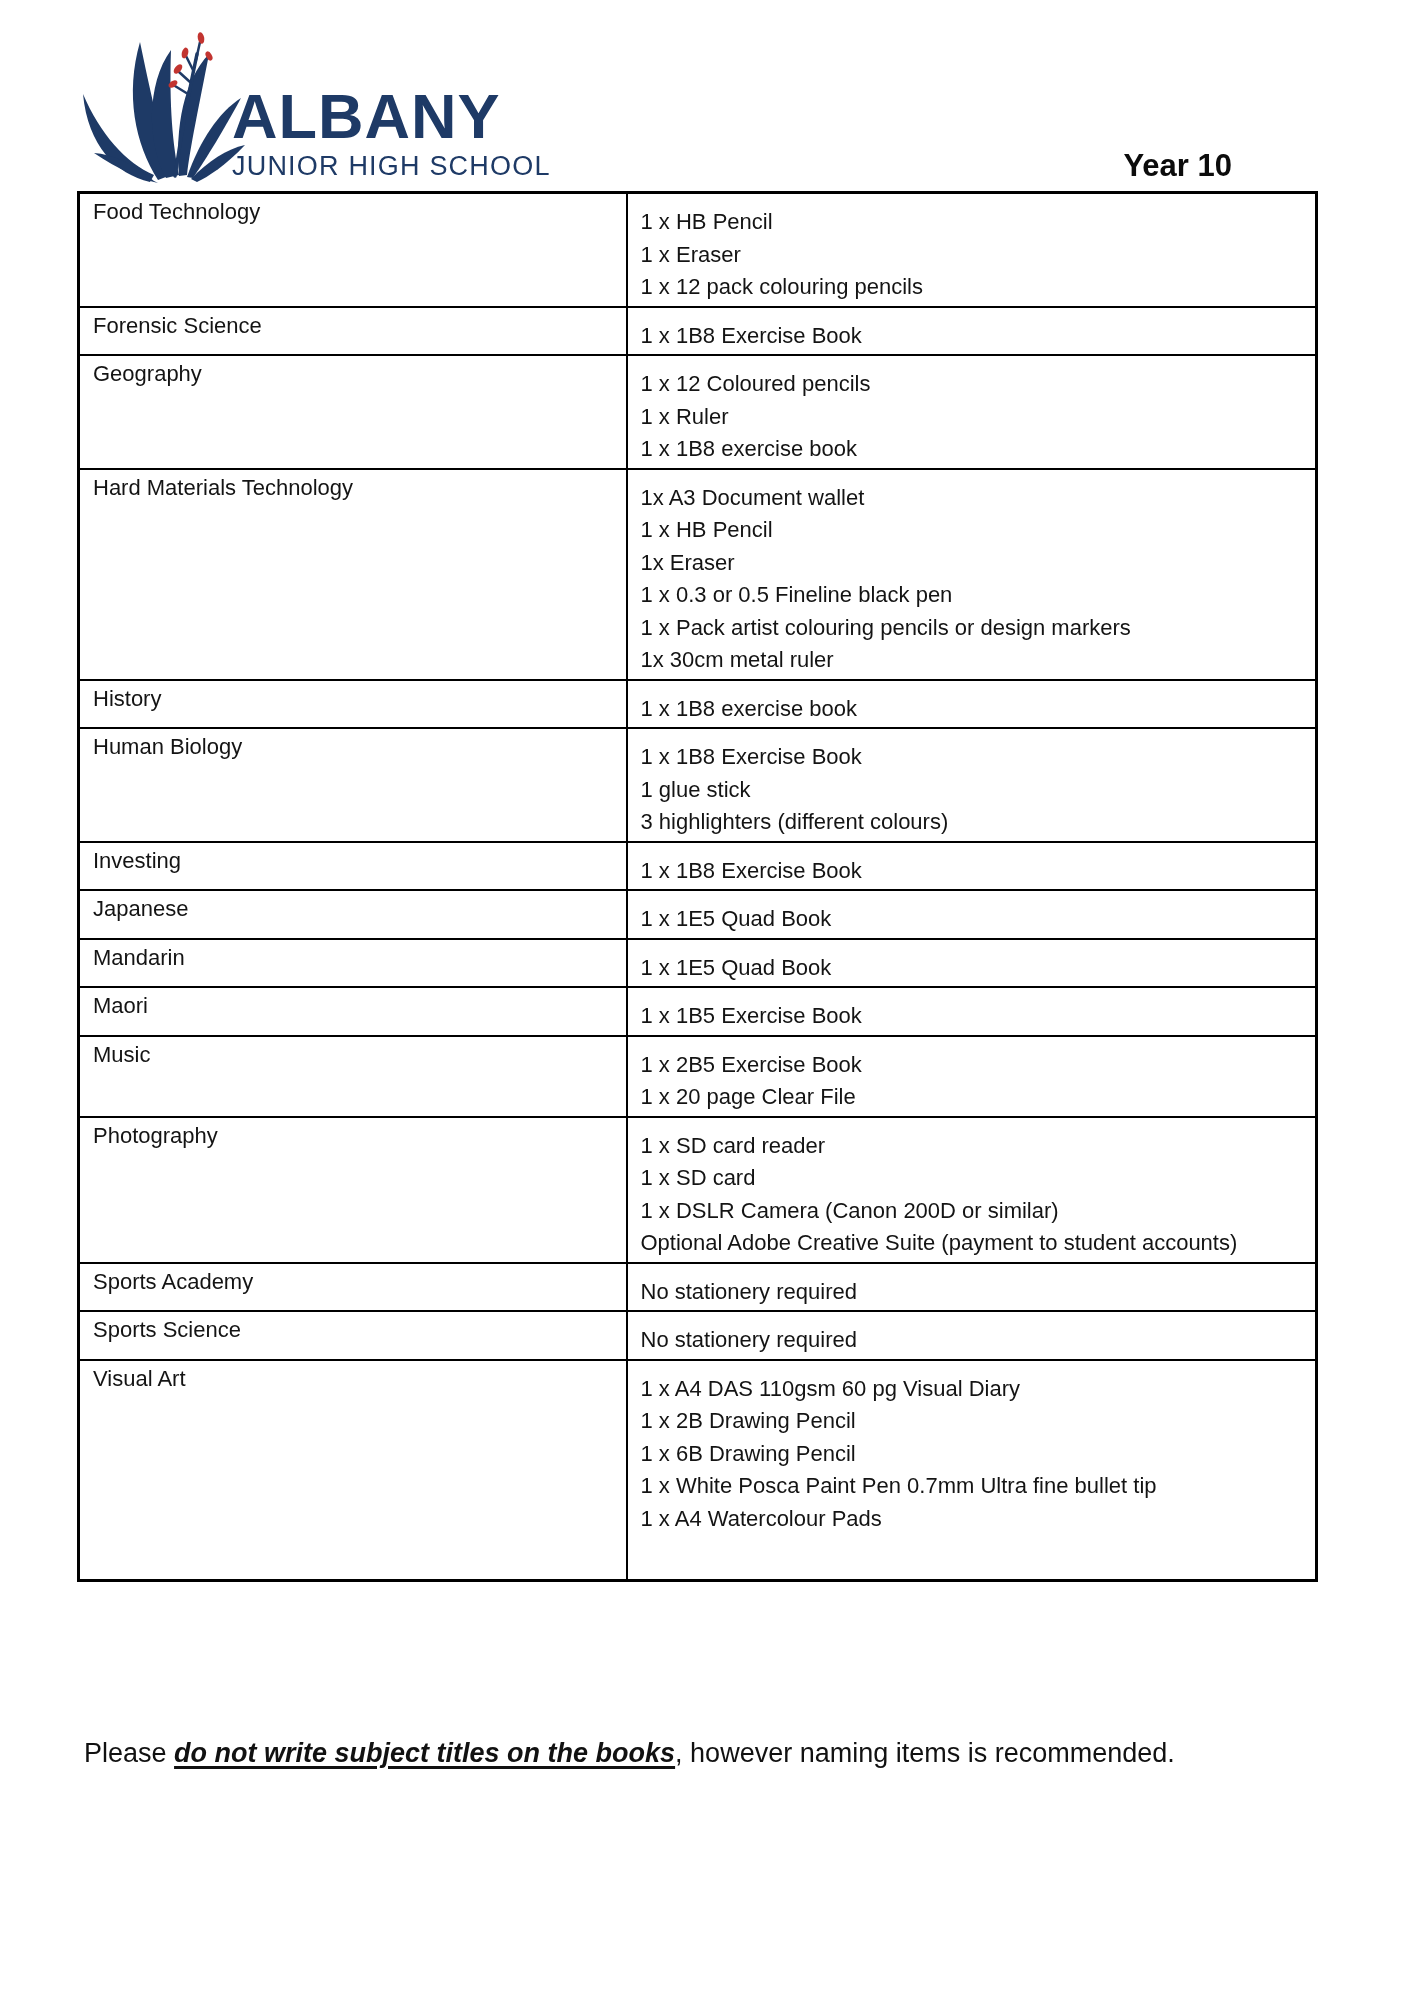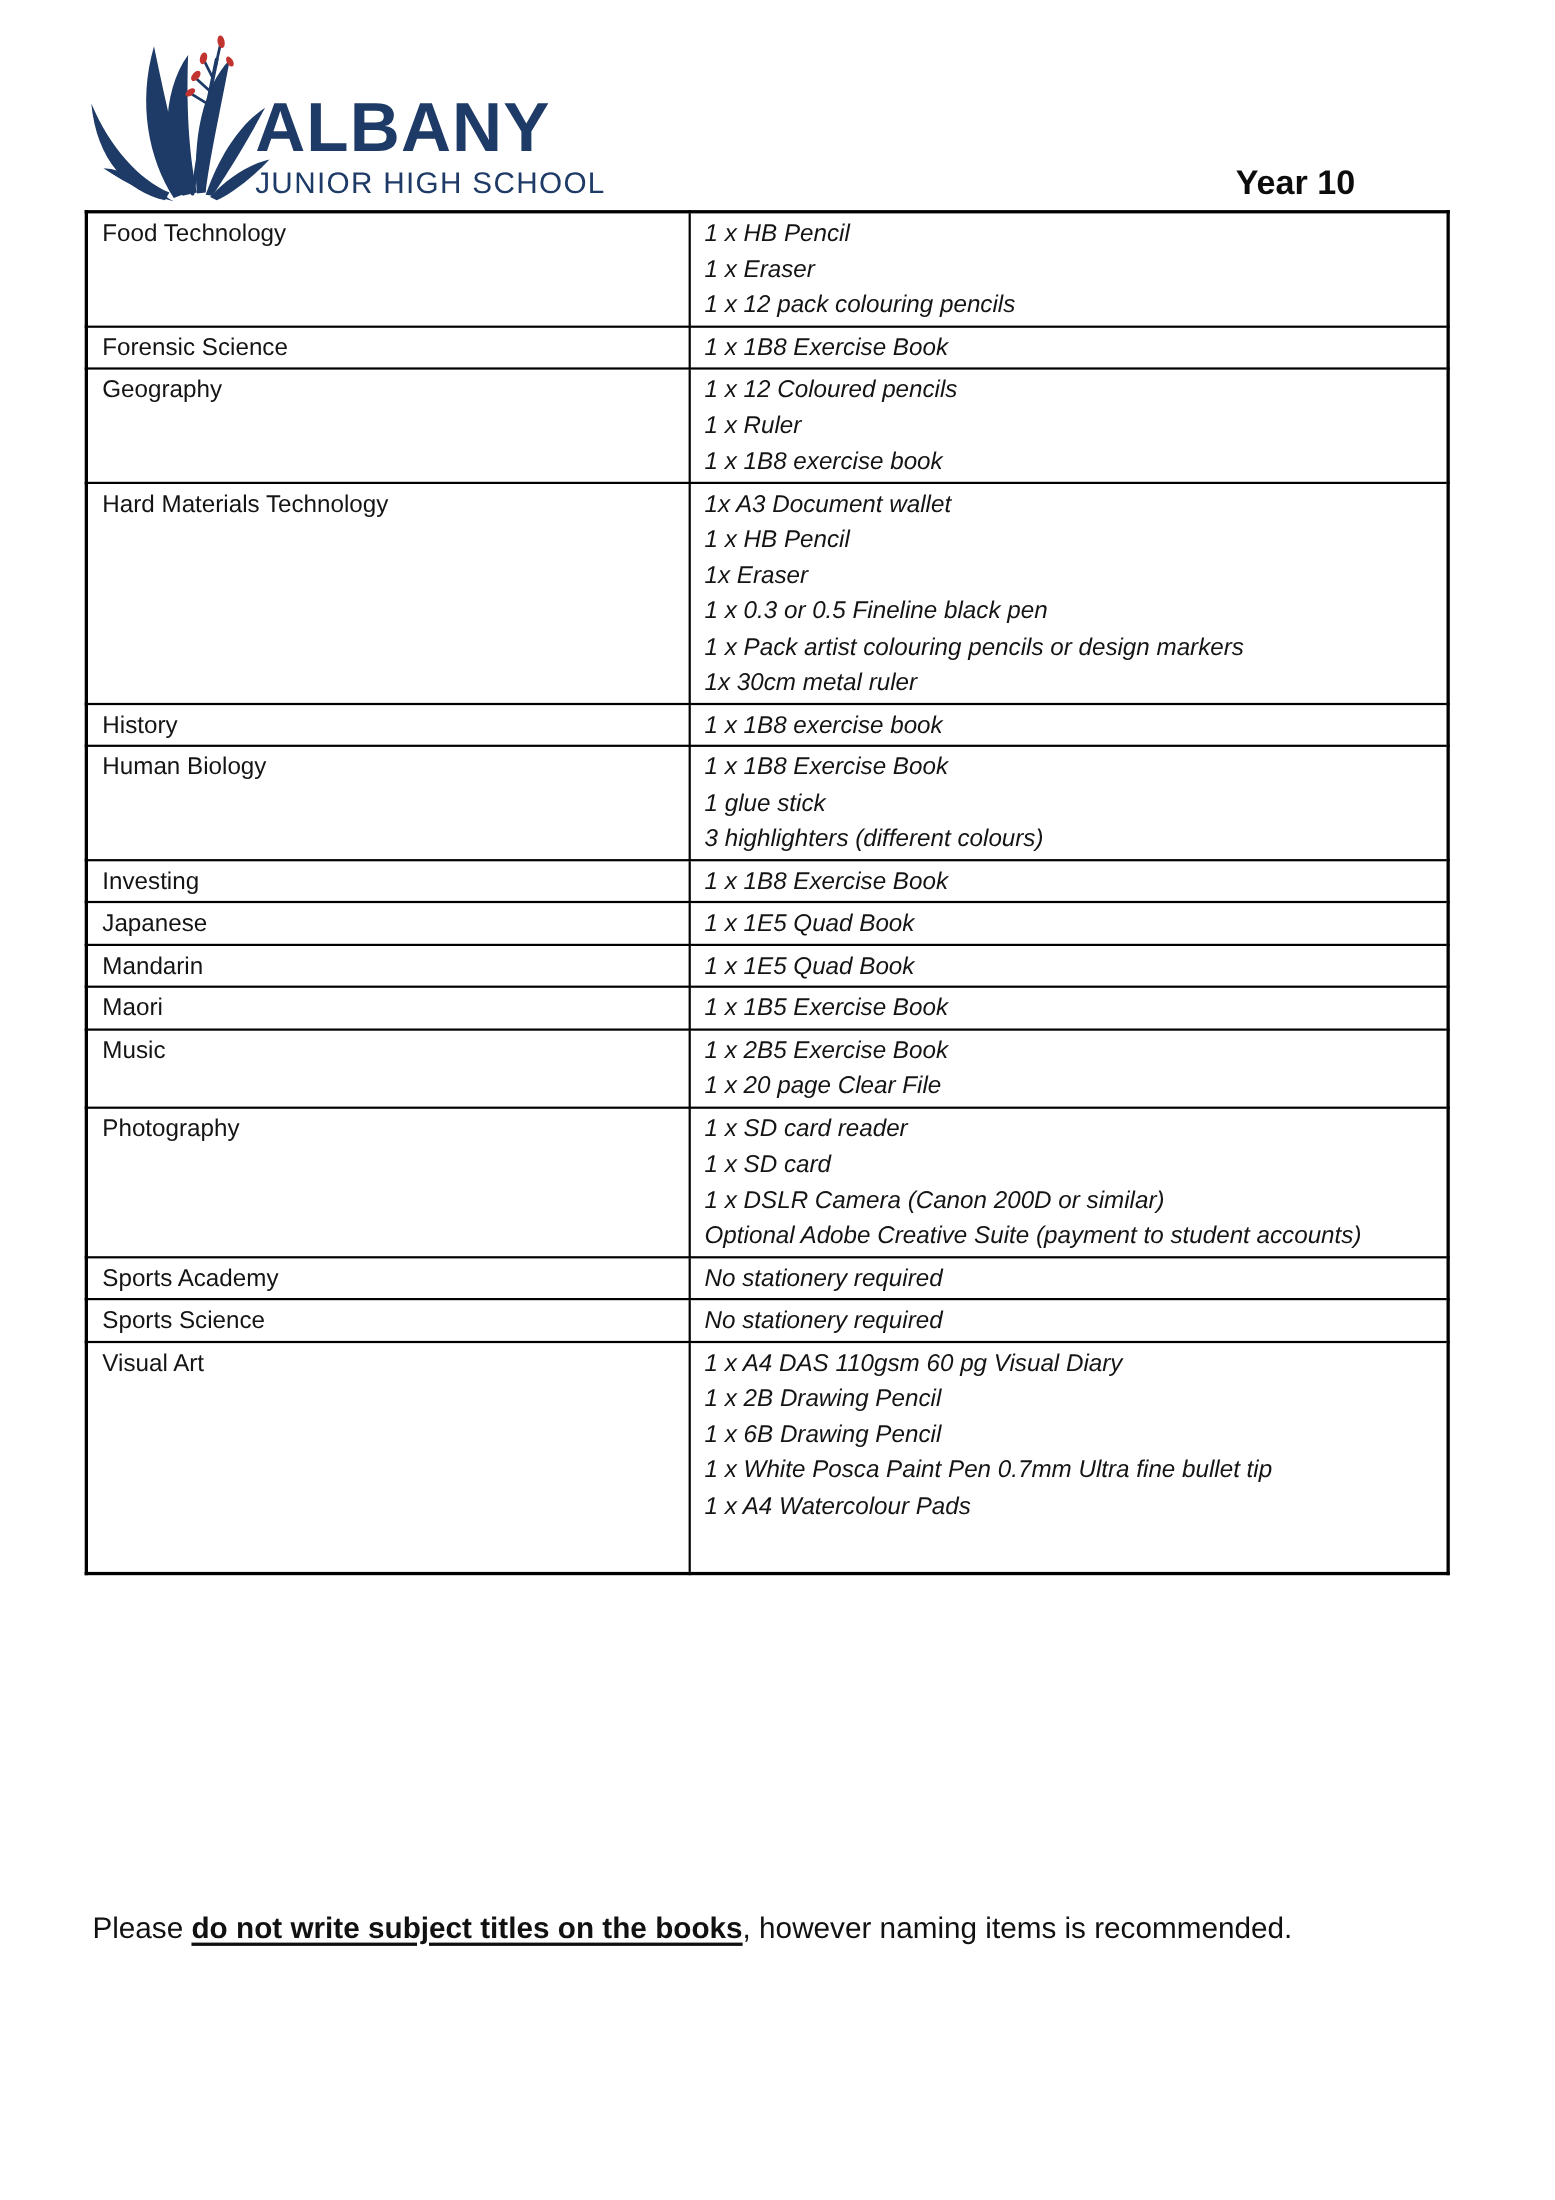--- a/index.html
+++ b/index.html
@@ -72,39 +72,40 @@
     border: 3px solid var(--border);
   }
   table.stationery td {
     border: 2px solid var(--border);
     vertical-align: top;
     font-size: 22px;
     line-height: 32.5px;
     color: #141414;
   }
   td.subject-cell { padding: 2px 10px 2px 13px; }
-  td.items-cell   { padding: 2px 60px 2px 13px; font-style: italic; }
+  td.items-cell   { padding: 12px 60px 2px 13px; }
   tr.tall td { padding-bottom: 44px; }
   .item-line { line-height: 32.5px; }
 
   
   .footer-note {
     position: absolute;
     top: 1736px;
     left: 84px;
     width: 1280px;
     font-size: 27px;
     color: #111111;
     line-height: 1.3;
   }
   .footer-note .emph {
     font-weight: 700;
     text-decoration: underline;
     text-decoration-thickness: 2.5px;
     text-underline-offset: 4px;
+    font-style: italic;
   }
 </style>
 </head>
 <body>
 
 <div class="page">
 
   <div class="logo">
     <svg class="flax" viewBox="0 0 170 160" aria-hidden="true">
 

